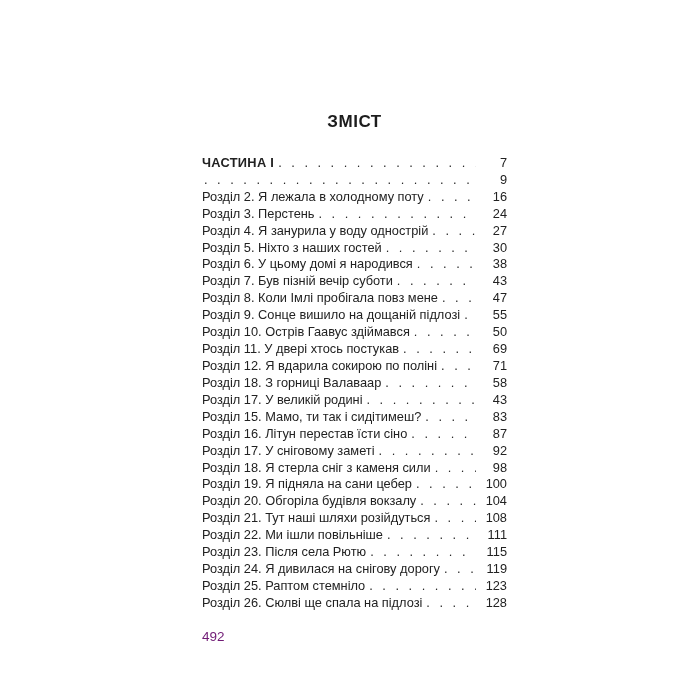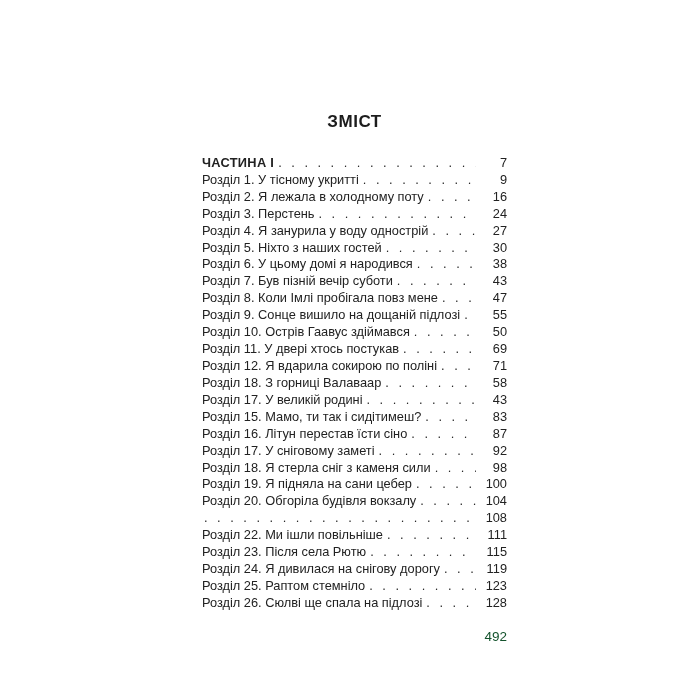--- a/index.html
+++ b/index.html
@@ -64,40 +64,39 @@
     min-width: 26px;
     margin-left: 5px;
     text-align: right;
     color: #222222;
   }
   .page-footer {
     position: absolute;
     left: 202px;
     top: 629px;
     width: 305px;
-    text-align: right;
+    text-align: left;
     font-size: 13.5px;
-    color: #14532d;
+    color: #701a75;
   }
 </style>
 </head>
 <body>
 
 <div class="page">
   <div class="toc-block">
     <div class="toc-title">ЗМІСТ</div>
     <div class="toc-list">
   <div class="toc-line bold">
     <span class="toc-label">ЧАСТИНА I</span>
     <span class="toc-dots">. . . . . . . . . . . . . . . . . . . . . . . . . . . . . . . . . . . . . . . . . . . . . . . . . . . . . . . . . . . . . . . . . . . . . . . . . . . . . . . . </span>
     <span class="toc-page">7</span>
   </div>
 
   <div class="toc-line">
-    <span class="toc-label">Розділ 1. У тісному укритті</span>
     <span class="toc-dots">. . . . . . . . . . . . . . . . . . . . . . . . . . . . . . . . . . . . . . . . . . . . . . . . . . . . . . . . . . . . . . . . . . . . . . . . . . . . . . . . </span>
     <span class="toc-page">9</span>
   </div>
 
   <div class="toc-line">
     <span class="toc-label">Розділ 2. Я лежала в холодному поту</span>
     <span class="toc-dots">. . . . . . . . . . . . . . . . . . . . . . . . . . . . . . . . . . . . . . . . . . . . . . . . . . . . . . . . . . . . . . . . . . . . . . . . . . . . . . . . </span>
     <span class="toc-page">16</span>
   </div>
 
@@ -203,20 +202,21 @@
     <span class="toc-page">100</span>
   </div>
 
   <div class="toc-line">
     <span class="toc-label">Розділ 20. Обгоріла будівля вокзалу</span>
     <span class="toc-dots">. . . . . . . . . . . . . . . . . . . . . . . . . . . . . . . . . . . . . . . . . . . . . . . . . . . . . . . . . . . . . . . . . . . . . . . . . . . . . . . . </span>
     <span class="toc-page">104</span>
   </div>
 
   <div class="toc-line">
+    <span class="toc-label">Розділ 21. Тут наші шляхи розійдуться</span>
     <span class="toc-dots">. . . . . . . . . . . . . . . . . . . . . . . . . . . . . . . . . . . . . . . . . . . . . . . . . . . . . . . . . . . . . . . . . . . . . . . . . . . . . . . . </span>
     <span class="toc-page">108</span>
   </div>
 
   <div class="toc-line">
     <span class="toc-label">Розділ 22. Ми ішли повільніше</span>
     <span class="toc-dots">. . . . . . . . . . . . . . . . . . . . . . . . . . . . . . . . . . . . . . . . . . . . . . . . . . . . . . . . . . . . . . . . . . . . . . . . . . . . . . . . </span>
     <span class="toc-page">111</span>
   </div>
 

